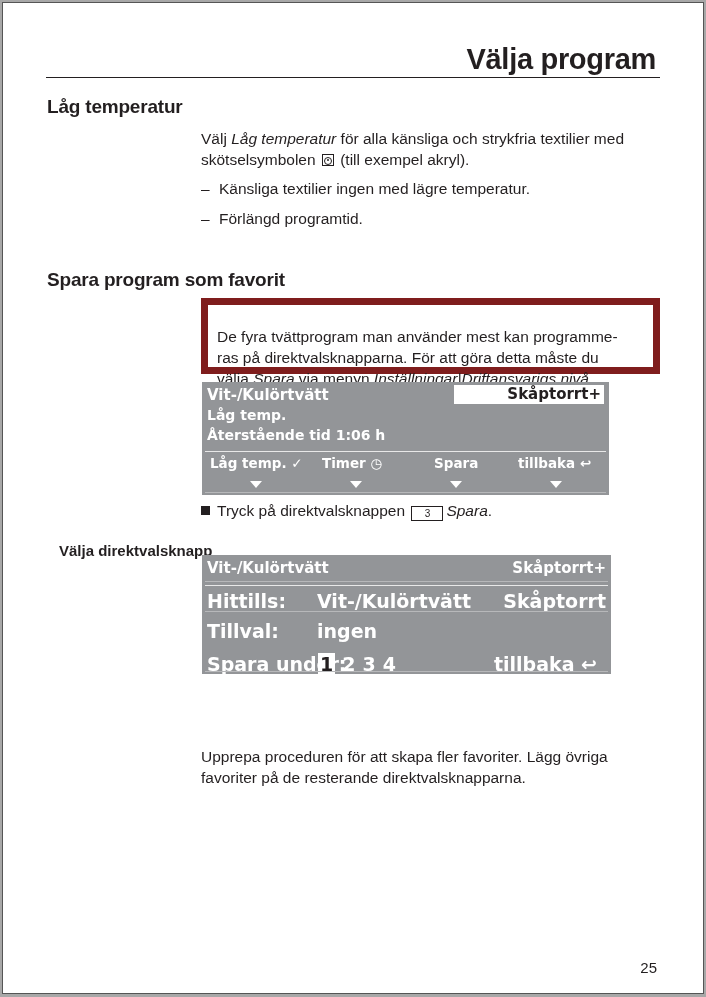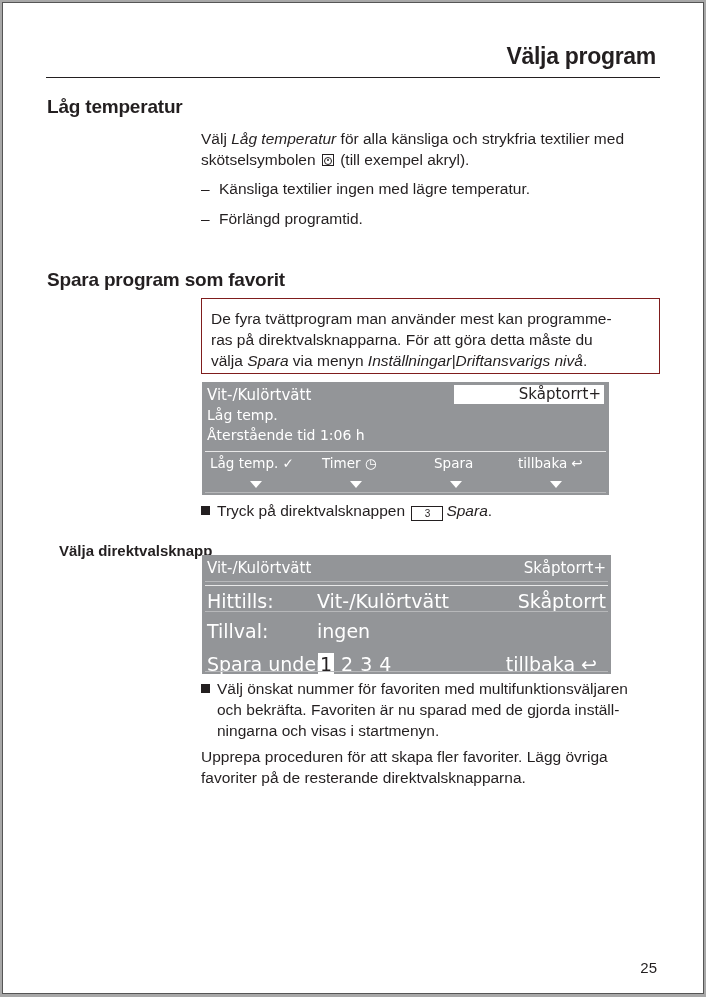--- a/index.html
+++ b/index.html
@@ -6,21 +6,21 @@
   body {
     width: 706px; height: 997px; background: #a8a8a8;
     font-family: "Liberation Sans", sans-serif; color: #231f20;
     position: relative; overflow: hidden;
   }
   .page {
     position: absolute; left: 2px; top: 2px; width: 700px; height: 990px;
     background: #fff; border: 1px solid #555;
   }
   .page-title {
-    position: absolute; right: 47px; top: 40px; font-size: 23px; font-weight: bold;
+    position: absolute; right: 47px; top: 40px; font-size: 29px; font-weight: bold;
     letter-spacing: -0.3px;
   }
   .rule { position: absolute; left: 43px; top: 74px; width: 614px; height: 1px; background: #231f20; }
   h2 { margin: 0; position: absolute; left: 44px; font-size: 19px; font-weight: bold; letter-spacing: -0.2px; }
   h3 { margin: 12px; position: absolute; left: 44px; font-size: 15px; font-weight: bold; }
   .body-text { font-size: 15.5px; line-height: 21px; }
   .para { position: absolute; left: 198px; width: 470px; }
   .dash-item, .bullet-item { position: absolute; left: 198px; width: 470px; }
   .dash { display: inline-block; width: 18px; }
   .sq { display: inline-block; width: 9px; height: 9px; background: #231f20; margin-right: 7px; vertical-align: 1px; }
@@ -32,28 +32,28 @@
     display: inline-block; width: 12px; height: 12px; border: 1.5px solid #231f20; box-sizing: border-box;
     position: relative; vertical-align: -1px; margin: 0 2px;
   }
   .careicon::after {
     content: ""; position: absolute; left: 1.5px; top: 1.5px; width: 6px; height: 6px; border: 1px solid #231f20; border-radius: 50%;
   }
   .careicon::before {
     content: ""; position: absolute; left: 4px; top: 4px; width: 2px; height: 2px; background: #231f20; border-radius: 50%;
   }
   .notebox {
-    position: absolute; left: 198px; top: 295px; width: 459px; height: 76px; border: 1px solid #7f1d1d;
-    box-sizing: border-box; padding: 9px 9px; font-size: 15.5px; line-height: 21px;
+    position: absolute; left: 198px; top: 295px; width: 459px; height: 76px; border: 7px solid #7f1d1d;
+    box-sizing: border-box; padding: 21px 9px; font-size: 15.5px; line-height: 21px;
   }
   em { font-style: italic; }
   
   .display {
     position: absolute; left: 199px; background: #939598; color: #fff;
-    font-family: "DejaVu Sans", sans-serif; font-size: 14px; box-sizing: border-box;
+    font-family: "DejaVu Sans", sans-serif; font-size: 14px; box-sizing: border-box; font-weight: bold;
   }
   .d1 { top: 379px; width: 407px; height: 113px; }
   .d2 { top: 552px; width: 409px; height: 119px; }
   .d1 .line { position: absolute; left: 5px; font-size: 14px; }
   .d1 .hl {
     position: absolute; left: 252px; top: 3px; width: 150px; height: 19px; background: #fff; color: #231f20;
     text-align: right; padding-right: 3px; box-sizing: border-box; font-size: 15px; line-height: 19px;
   }
   .sep { position: absolute; left: 3px; right: 3px; height: 1px; background: #e8e8e8; }
   .sep.thin { background: #b7b8ba; }
@@ -134,25 +134,20 @@
     <div class="cell" style="left:5px;top:65px">Tillval:</div>
     <div class="cell" style="left:115px;top:65px">ingen</div>
     <div class="cell" style="left:5px;top:98px">Spara under:</div>
     <div class="cell" style="left:118px;top:98px">
       <span class="num sel">1</span><span class="num">2</span><span class="num">3</span><span class="num">4</span>
     </div>
     <div class="cell" style="right:14px;top:98px">tillbaka ↩</div>
     <div class="sep thin" style="top:116px"></div>
   </div>
 
-  <div class="bullet-item body-text" style="top:675px">
-    <span class="sq"></span><span>Välj önskat nummer för favoriten med multifunktionsväljaren</span><br>
-    <span style="padding-left:16px">och bekräfta. Favoriten är nu sparad med de gjorda inställ-</span><br>
-    <span style="padding-left:16px">ningarna och visas i startmenyn.</span>
-  </div>
 
   <div class="para body-text" style="top:743px">
     <span>Upprepa proceduren för att skapa fler favoriter. Lägg övriga</span><br>
     <span>favoriter på de resterande direktvalsknapparna.</span>
   </div>
 
   <div class="page-number">25</div>
 </div>
 
 </body></html>

